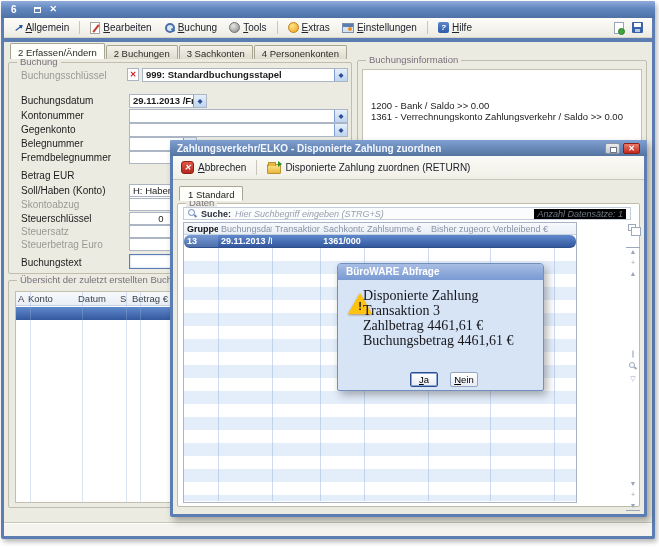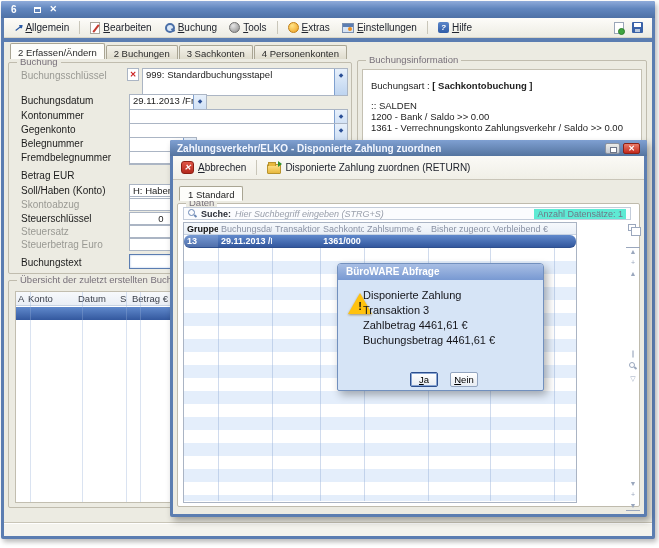--- a/index.html
+++ b/index.html
@@ -64,21 +64,21 @@
   .grp{position:absolute;border:1px solid #C0BCAE;border-radius:2px;z-index:2;}
   .gcap{position:absolute;top:-7px;left:8px;background:#ECEBE2;padding:0 3px;
     font-size:9.5px;color:#77707A;white-space:nowrap;}
 
   
   .flabel{position:absolute;left:12px;font-size:10px;color:#1c1c1c;white-space:nowrap;}
   .flabel.dis{color:#9A9A94;}
   .fld{position:absolute;height:13px;background:#fff;border:1px solid #ABB5C4;
     font-size:9.5px;line-height:11px;padding:0 3px;overflow:hidden;white-space:nowrap;}
   .fld.focus{border:1px solid #5B7DB1;box-shadow:inset 0 0 2px #9FBBE2;height:15px;}
-  .combo{position:absolute;height:28px;display:flex;background:#fff;border:1px solid #ABB5C4;}
+  .combo{position:absolute;height:14px;display:flex;background:#fff;border:1px solid #ABB5C4;font-weight:bold;}
   .cval{flex:1;font-size:9.5px;line-height:12px;padding:0 3px;overflow:hidden;white-space:nowrap;}
   .ar{text-align:right;margin-top:20px;}
   .ac{text-align:center;}
   .ddb{width:13px;background:linear-gradient(#E7F0FB,#BED4F0);border-left:1px solid #7FA0CF;
     color:#2B4F96;font-size:6px;line-height:12px;text-align:center;}
   .clearbtn{position:absolute;width:12px;height:13px;background:#fff;border:1px solid #ABB5C4;
     color:#CC2222;font-weight:bold;font-size:8px;line-height:11px;text-align:center;}
 
   
   .uet{position:absolute;left:6px;top:10px;width:332px;height:212px;background:#fff;border:1px solid #C2BEB0;}
@@ -124,21 +124,21 @@
   .daten-grp{position:absolute;left:4px;top:23px;width:463px;height:304px;background:#fff;
     border:1px solid #BFBBAD;border-radius:2px;}
   .daten-grp>.gcap{background:#ECEBE2;}
   .searchbar{position:absolute;left:5px;top:3px;width:448px;height:13px;background:#FBFCFE;
     border:1px solid #C3CCDA;display:flex;align-items:center;padding:0 4px;gap:4px;font-size:9px;}
   .mag{width:9px;height:9px;position:relative;flex:none;}
   .mag::before{content:"";position:absolute;left:0;top:0;width:5px;height:5px;border:1.5px solid #6B88B5;border-radius:50%;}
   .mag::after{content:"";position:absolute;left:6px;top:6px;width:3px;height:1.5px;background:#6B88B5;transform:rotate(40deg);}
   .s-label{font-weight:bold;color:#2a2e38;}
   .ph{font-style:italic;color:#9AA0AC;flex:1;white-space:nowrap;overflow:hidden;}
-  .cnt{color:#6F7888;background:#5eead4;padding:0 3px;white-space:nowrap;}
+  .cnt{color:#6F7888;background:#000000;padding:0 3px;white-space:nowrap;font-style:italic;}
   .tablebox{position:absolute;left:5px;top:18px;width:394px;height:281px;border:1px solid #AAB4C4;background:#fff;overflow:hidden;}
   .thead{position:absolute;left:0;top:0;right:0;height:12px;display:flex;
     background:linear-gradient(#F6F9FC,#E9EFF7);border-bottom:1px solid #C6D2E2;
     font-size:9px;color:#8A92A4;}
   .thead span{padding:0 3px;line-height:12px;white-space:nowrap;overflow:hidden;}
   .thead .h0{color:#111;font-weight:bold;}
   .trow{position:absolute;left:0;top:12px;right:0;height:13px;display:flex;
     background:linear-gradient(#6089CC,#33589E);border-bottom:1px solid #2E4F8E;
     color:#fff;font-weight:bold;font-size:9px;border-radius:6px;}
   .trow span{padding:0 3px;line-height:12px;white-space:nowrap;overflow:hidden;}
@@ -163,21 +163,21 @@
     border:1px solid #7290BE;border-radius:4px 4px 2px 2px;background:#D6E4F6;
     box-shadow:3px 4px 8px rgba(0,0,0,.3);}
   .pop-title{height:16px;background:linear-gradient(180deg,#A8BEE4,#7899D2);border-radius:3px 3px 0 0;
     color:#fff;font-weight:bold;font-size:10px;line-height:16px;padding:0 8px;}
   .pop-body{position:relative;height:111px;}
   .warn{position:absolute;left:10px;top:13px;width:24px;height:22px;}
   .warn-tri{position:absolute;left:0;top:0;width:0;height:0;
     border-left:12px solid transparent;border-right:12px solid transparent;border-bottom:21px solid #FFC20E;
     filter:drop-shadow(0 1px 1px rgba(120,80,0,.55));}
   .warn-ex{position:absolute;left:0;right:0;top:7px;text-align:center;font-weight:bold;font-size:11px;color:#111;}
-  .pop-lines{position:absolute;left:25px;top:8px;font-size:11px;color:#15151a;}
+  .pop-lines{position:absolute;left:25px;top:8px;font-size:14px;color:#15151a;font-family:Liberation Serif, serif;}
   .pop-lines div{height:15px;line-height:15px;white-space:nowrap;}
   .pop-btns{position:absolute;left:25px;top:92px;display:flex;gap:12px;padding-left:47px;}
   .pbtn{width:28px;height:15px;background:linear-gradient(#FFFFFF,#E7EBF2);border:1px solid #93A5C0;
     border-radius:2px;font-family:"Liberation Sans",sans-serif;font-size:9.5px;line-height:12px;text-align:center;padding:0;}
   .pbtn.focus{border:1px solid #2C4E8E;box-shadow:0 0 0 1px #89A5D2 inset;}
 </style>
 </head>
 <body>
 
 <div class="screen">
@@ -316,26 +316,21 @@
       <i class="uet-cl" style="left:14px"></i>
       <i class="uet-cl" style="left:66px"></i>
       <i class="uet-cl" style="left:110px"></i>
       <i class="uet-cl" style="left:124px"></i>
     </div>
   </div>
 
   <div class="grp" style="left:357px;top:60px;width:290px;height:248px;">
     <span class="gcap">Buchungsinformation</span>
     <div class="infobox">
-      <div class="info-line1">
-        <span>Buchungsart :</span>
-        <b>[ Sachkontobuchung ]</b>
-      </div>
       <div class="info-lines">
-        <div>:: SALDEN</div>
         <div>1200 - Bank / Saldo &gt;&gt; 0.00</div>
         <div>1361 - Verrechnungskonto Zahlungsverkehr / Saldo &gt;&gt; 0.00</div>
       </div>
       <div class="info-footer">-&gt; Speicherung möglich</div>
     </div>
   </div>
 
   <div class="dialog">
     <div class="dlg-titlebar">
       <span class="dlg-title">Zahlungsverkehr/ELKO - Disponierte Zahlung zuordnen</span>

